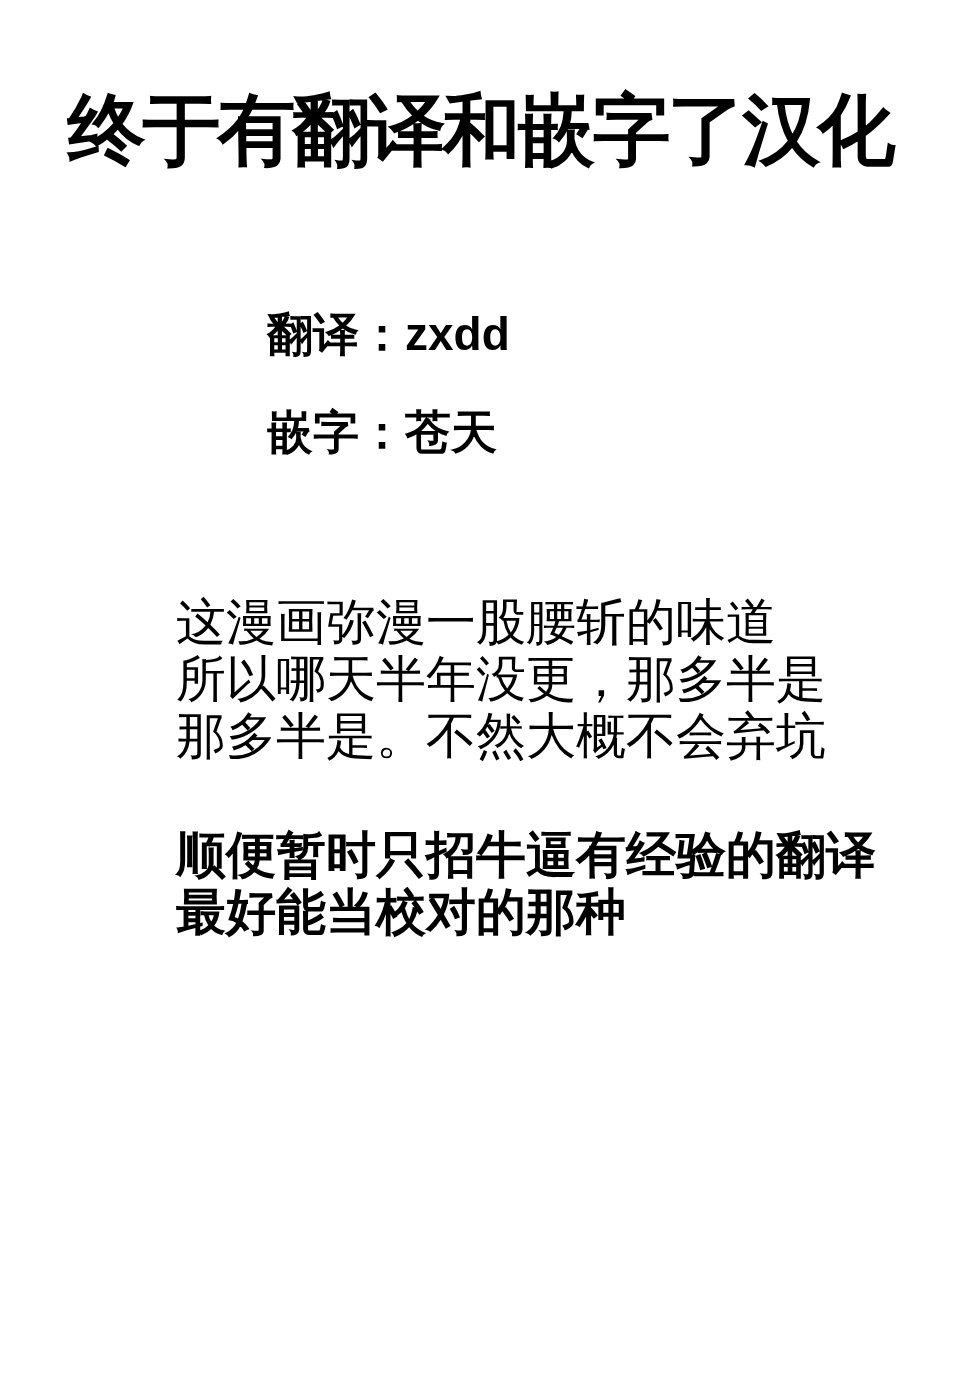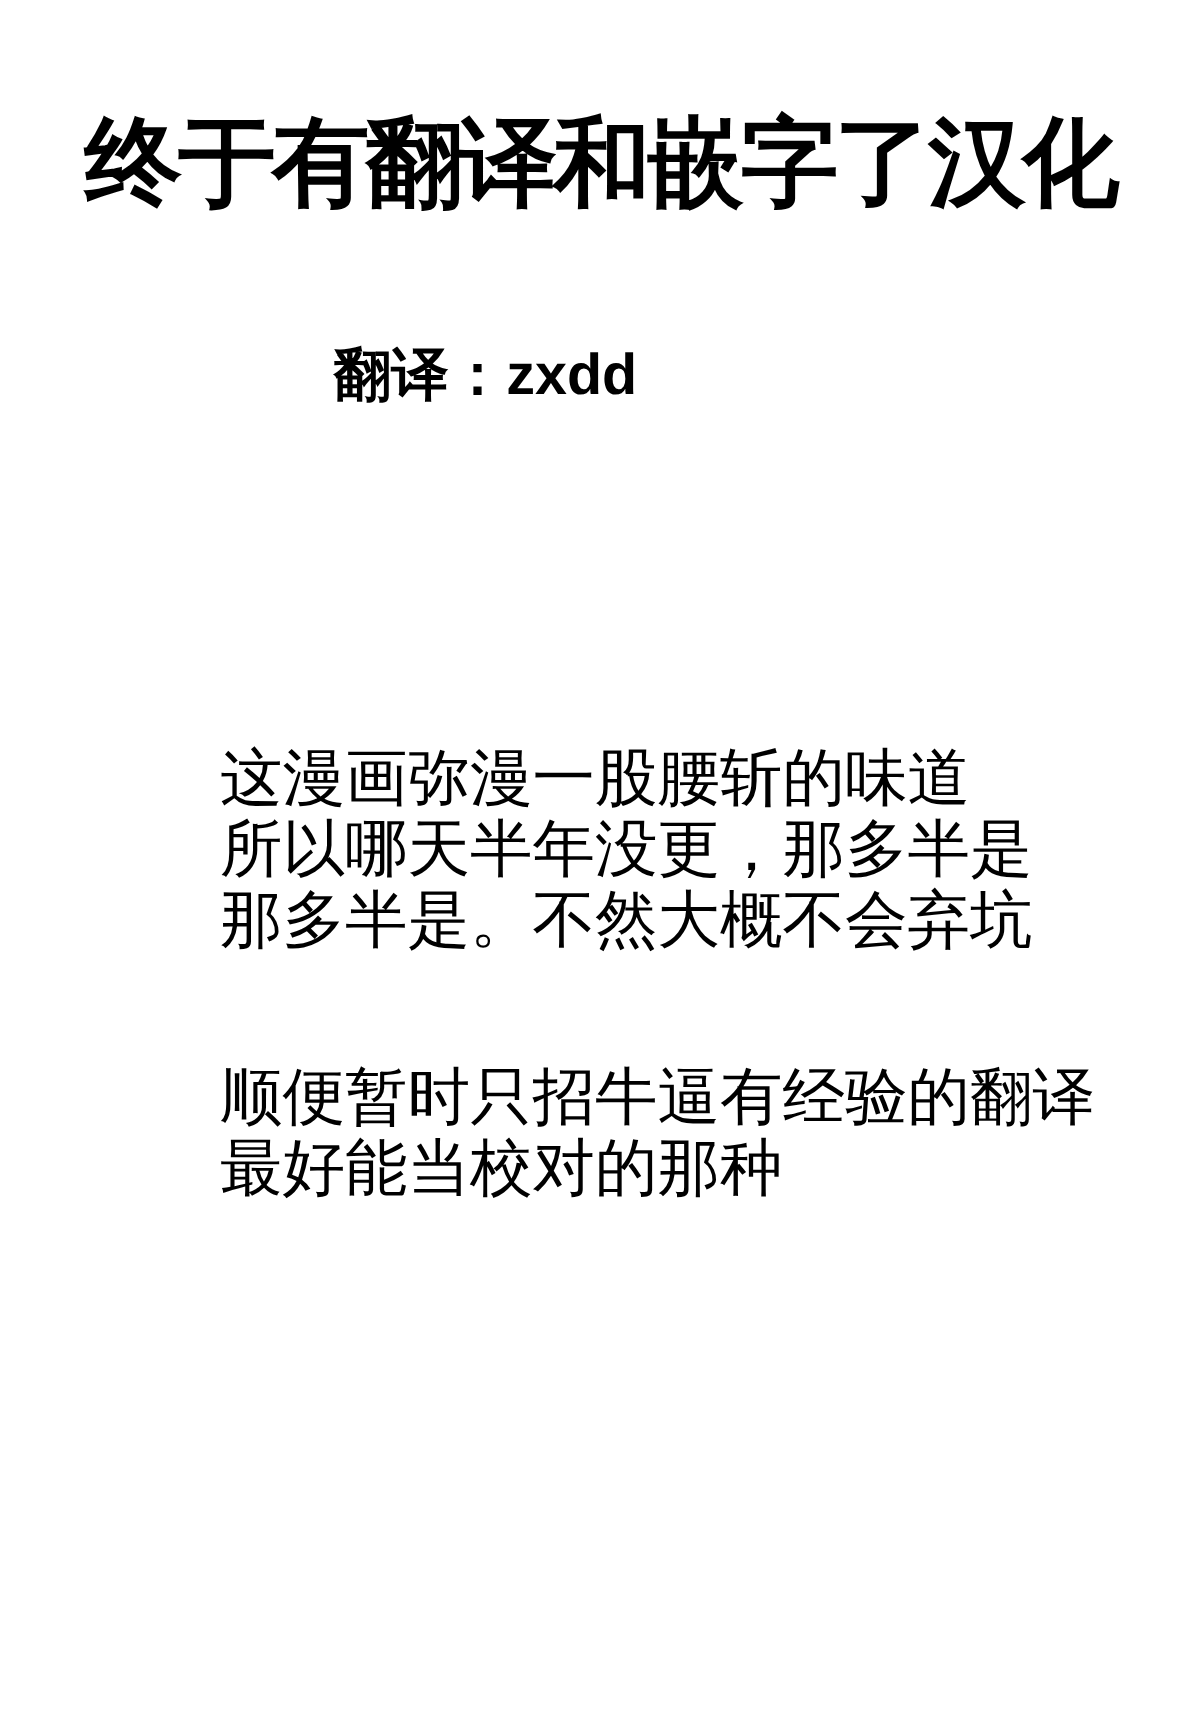--- a/index.html
+++ b/index.html
@@ -33,49 +33,52 @@
     position: absolute;
     top: 268px;
     left: 267px;
     font-size: 46px;
     line-height: 63px;
     font-weight: 700;
     white-space: nowrap;
   }
   .credit-line {
     display: block;
+    margin-top: 35px;
   }
   .notes {
     position: absolute;
     top: 594px;
     left: 176px;
     font-size: 50px;
     line-height: 57px;
     font-weight: 500;
     white-space: nowrap;
   }
   .para {
     margin: 0;
   }
   .para + .para {
-    margin-top: 84px;
+    margin-top: 62px;
+    font-weight: bold;
   }
   .note-line {
     display: block;
   }
 </style>
 </head>
 <body>
 
 <div class="page">
 
   <h1 class="title">终于有翻译和嵌字了汉化</h1>
 
   <div class="credits">
     <span class="credit-line">翻译：zxdd</span>
+    <span class="credit-line">嵌字：苍天</span>
   </div>
 
   <div class="notes">
     <p class="para">
       <span class="note-line">这漫画弥漫一股腰斩的味道</span>
       <span class="note-line">所以哪天半年没更，那多半是</span>
       <span class="note-line">那多半是。不然大概不会弃坑</span>
     </p>
     <p class="para">
       <span class="note-line">顺便暂时只招牛逼有经验的翻译</span>

